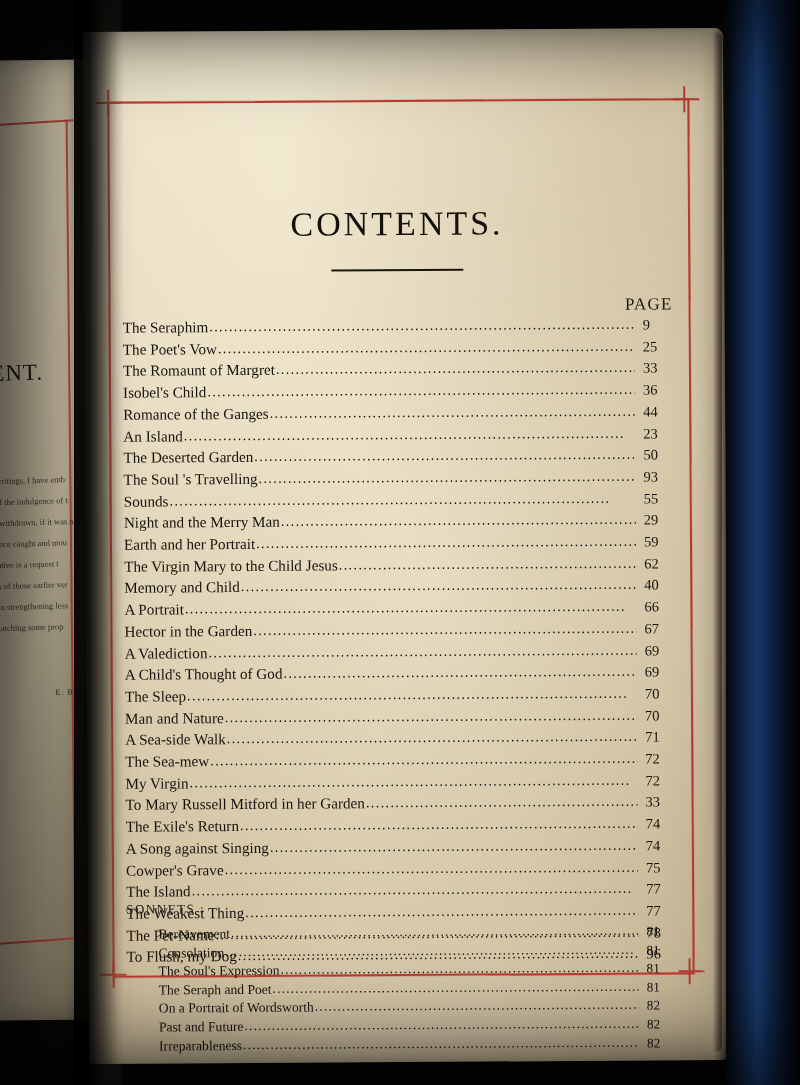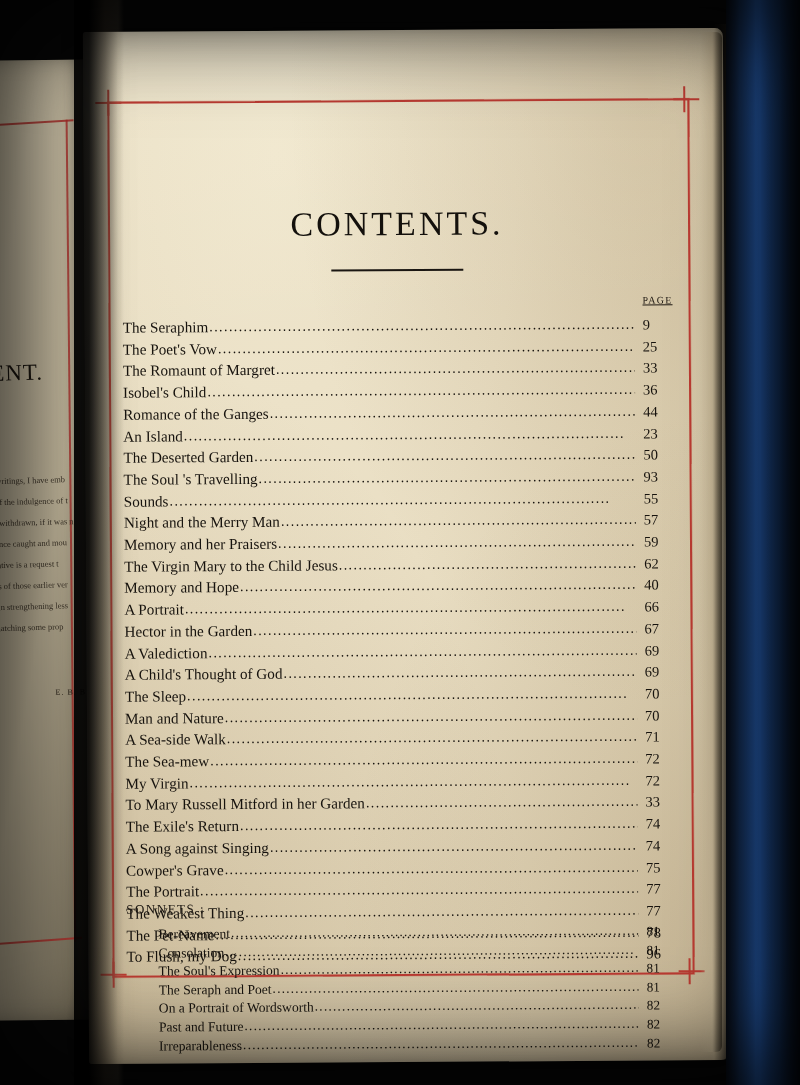--- a/index.html
+++ b/index.html
@@ -169,25 +169,24 @@
     width: 132px;
     height: 2px;
     background: #1a1612;
     margin: 26px auto 0 auto;
   }
 
   #page-col-head {
     position: absolute;
     right: 14px;
     top: 196px;
-    font-size: 10px;
+    font-size: 17px;
     letter-spacing: 1.2px;
     color: #201a13;
     font-variant: small-caps;
-    text-decoration: underline;
   }
 
   ul.toc {
     list-style: none;
     margin: 0;
     padding: 0;
     position: absolute;
     left: 14px;
     right: 10px;
     top: 216px;
@@ -390,34 +389,34 @@
             <span class="pg">93</span>
           </li>
           <li>
             <span class="t">Sounds</span>
             <span class="dots">..........................................................................................</span>
             <span class="pg">55</span>
           </li>
           <li>
             <span class="t">Night and the Merry Man</span>
             <span class="dots">..........................................................................................</span>
-            <span class="pg">57</span>
-          </li>
-          <li>
-            <span class="t">Memory and her Praisers</span>
+            <span class="pg">29</span>
+          </li>
+          <li>
+            <span class="t">Earth and her Portrait</span>
             <span class="dots">..........................................................................................</span>
             <span class="pg">59</span>
           </li>
           <li>
             <span class="t">The Virgin Mary to the Child Jesus</span>
             <span class="dots">..........................................................................................</span>
             <span class="pg">62</span>
           </li>
           <li>
-            <span class="t">Memory and Hope</span>
+            <span class="t">Memory and Child</span>
             <span class="dots">..........................................................................................</span>
             <span class="pg">40</span>
           </li>
           <li>
             <span class="t">A Portrait</span>
             <span class="dots">..........................................................................................</span>
             <span class="pg">66</span>
           </li>
           <li>
             <span class="t">Hector in the Garden</span>
@@ -473,21 +472,21 @@
             <span class="t">A Song against Singing</span>
             <span class="dots">..........................................................................................</span>
             <span class="pg">74</span>
           </li>
           <li>
             <span class="t">Cowper's Grave</span>
             <span class="dots">..........................................................................................</span>
             <span class="pg">75</span>
           </li>
           <li>
-            <span class="t">The  Portrait</span>
+            <span class="t">The  Island</span>
             <span class="dots">..........................................................................................</span>
             <span class="pg">77</span>
           </li>
           <li>
             <span class="t">The Weakest Thing</span>
             <span class="dots">..........................................................................................</span>
             <span class="pg">77</span>
           </li>
           <li>
             <span class="t">The Pet-Name</span>

